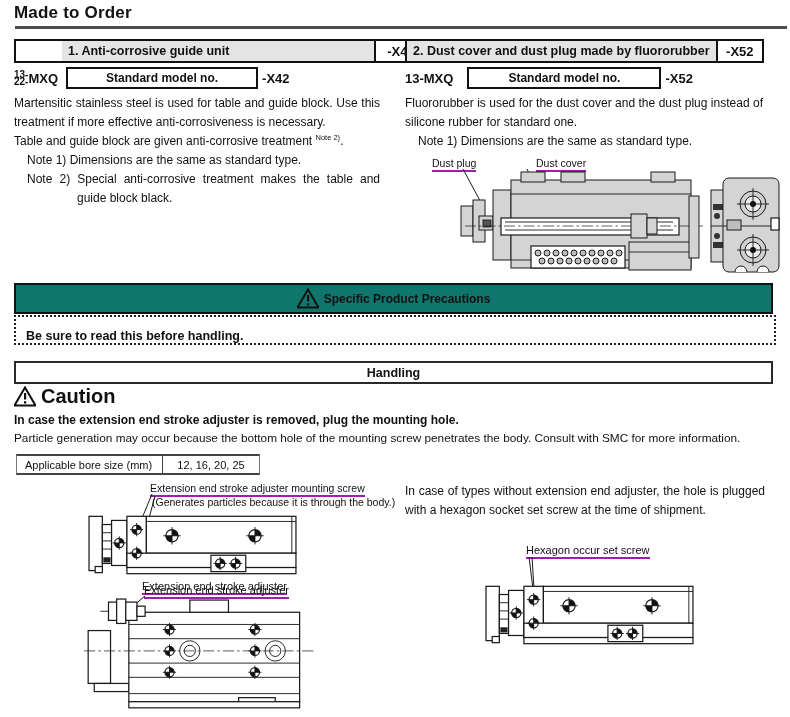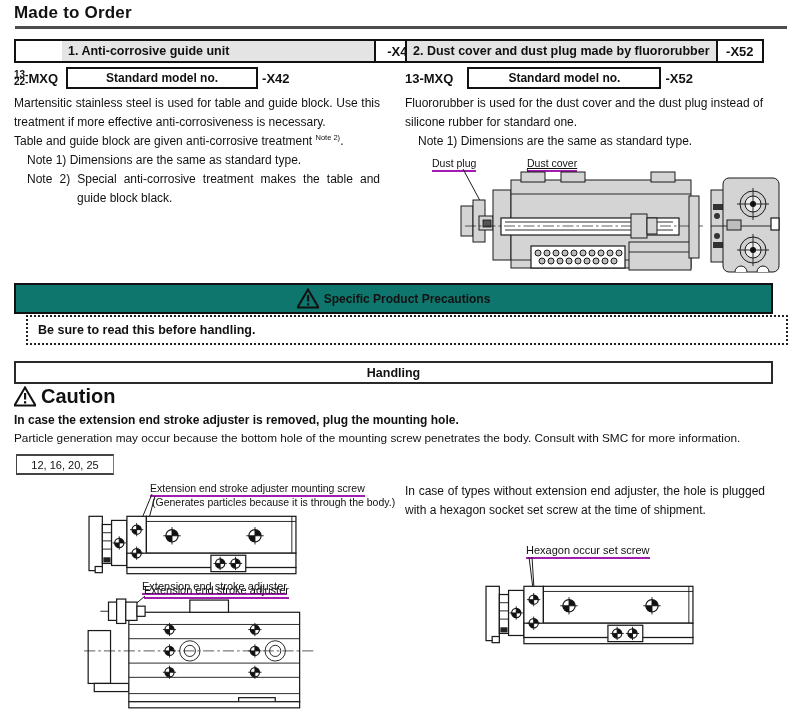--- a/index.html
+++ b/index.html
@@ -177,21 +177,21 @@
     </div>
   </div>
 
   <div class="abs" style="left:405px;top:94px;width:358px;">
     <p class="para">Fluororubber is used for the dust cover and the dust plug instead of silicone rubber for standard one.</p>
     <div class="notes">Note 1) Dimensions are the same as standard type.</div>
   </div>
 
   <div class="abs" style="left:405px;top:150px;width:385px;height:132px;">
     <span class="fig-label und" style="left:27px;top:7px;">Dust plug</span>
-    <span class="fig-label und" style="left:122px;top:7px;text-decoration:underline;">Dust cover</span>
+    <span class="fig-label und" style="left:131px;top:7px;">Dust cover</span>
     <svg class="overlay" style="top:18px;" width="382" height="114" viewBox="0 0 382 114">
       <defs>
           <clipPath id="evclip">
             <rect x="318" y="10" width="56" height="94" rx="6"></rect>
           </clipPath>
         </defs>
 
       <line x1="58" y1="1" x2="80" y2="42" class="ld"></line>
       <line x1="122" y1="1" x2="133" y2="26" class="ld"></line>
 
@@ -265,39 +265,40 @@
     </svg>
   </div>
 
   <div class="abs banner" style="left:14px;top:283px;width:755px;height:27px;">
     <svg width="22" height="21" viewBox="0 0 22 21">
         <use href="#warn-tri"></use>
       </svg>
     <span>Specific Product Precautions</span>
   </div>
 
-  <div class="abs dashed-box" style="left:26px;top:315px;width:762px;height:30px;">
+  <div class="abs dashed-box" style="left:14px;top:315px;width:762px;height:30px;align-items:flex-end;">
     <span>Be sure to read this before handling.</span>
   </div>
 
   <div class="abs handling-box" style="left:14px;top:361px;width:755px;height:19px;">
     <span>Handling</span>
   </div>
 
   <div class="abs caution-head" style="left:14px;top:385px;">
     <svg width="22" height="21" viewBox="0 0 22 21">
         <use href="#warn-tri"></use>
       </svg>
     <span class="caution-title">Caution</span>
   </div>
 
   <div class="abs bold-line" style="left:14px;top:413px;">In case the extension end stroke adjuster is removed, plug the mounting hole.</div>
   <div class="abs body-line" style="left:14px;top:431px;">Particle generation may occur because the bottom hole of the mounting screw penetrates the body.  Consult with SMC for more information.</div>
 
   <div class="abs bore-table" style="left:16px;top:454px;">
+    <div class="bore-cell bore-h">Applicable bore size (mm)</div>
     <div class="bore-cell bore-v">12, 16, 20, 25</div>
   </div>
 
   <div class="abs" style="left:14px;top:478px;width:440px;height:124px;">
     <span class="fig-label und" style="left:136px;top:4px;">Extension end stroke adjuster mounting screw</span>
     <span class="fig-label" style="left:138px;top:18px;">(Generates particles because it is through the body.)</span>
     <svg class="overlay" width="440" height="124">
       <line x1="138" y1="16" x2="124" y2="50" class="ld"></line>
       <line x1="141" y1="18" x2="126" y2="74" class="ld"></line>
     </svg>

